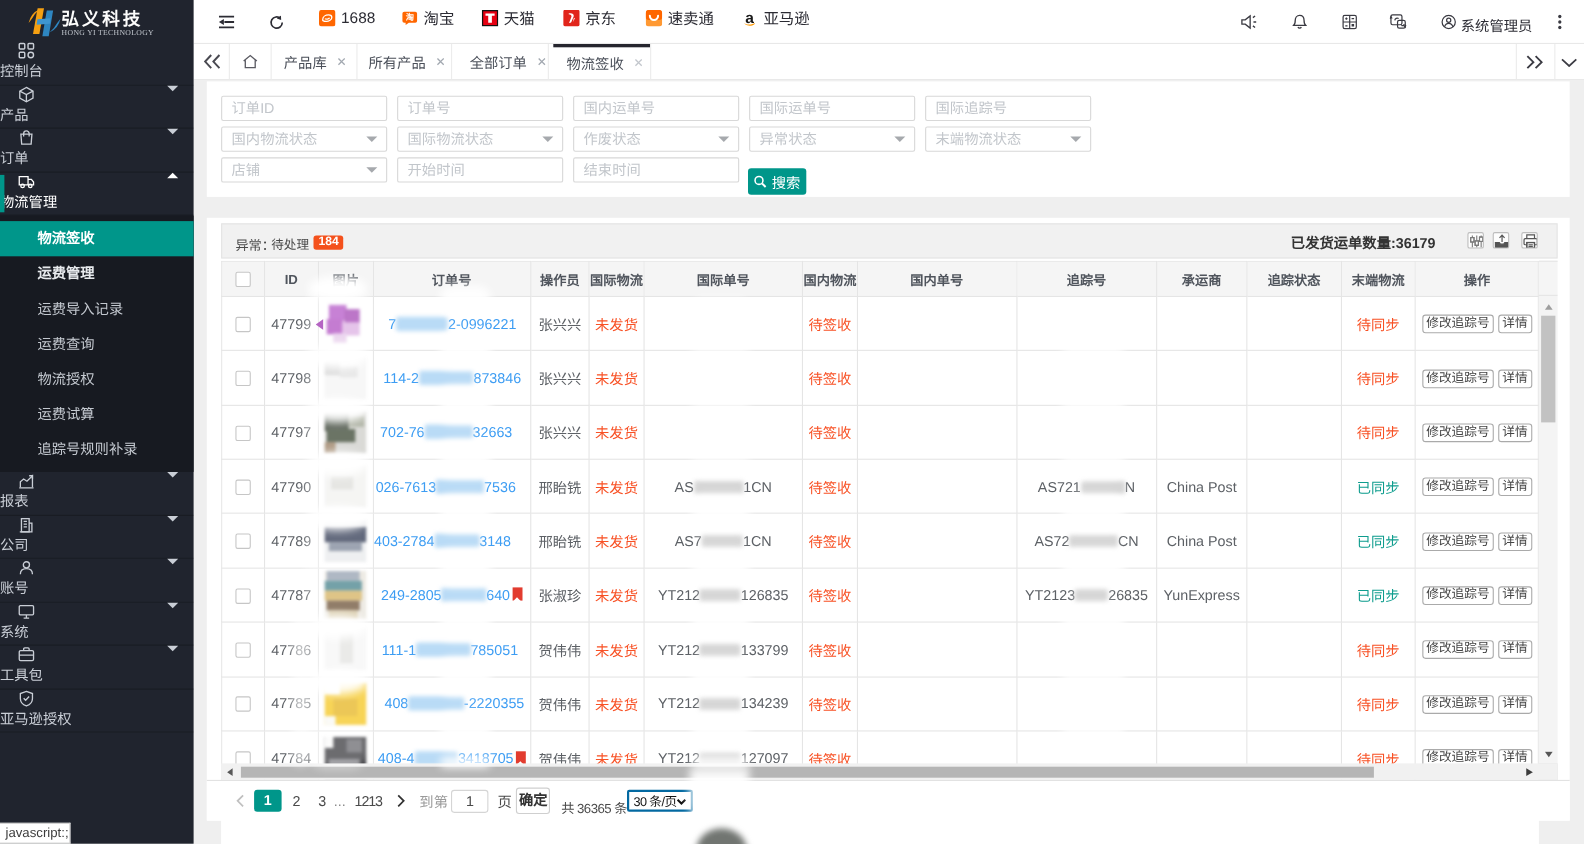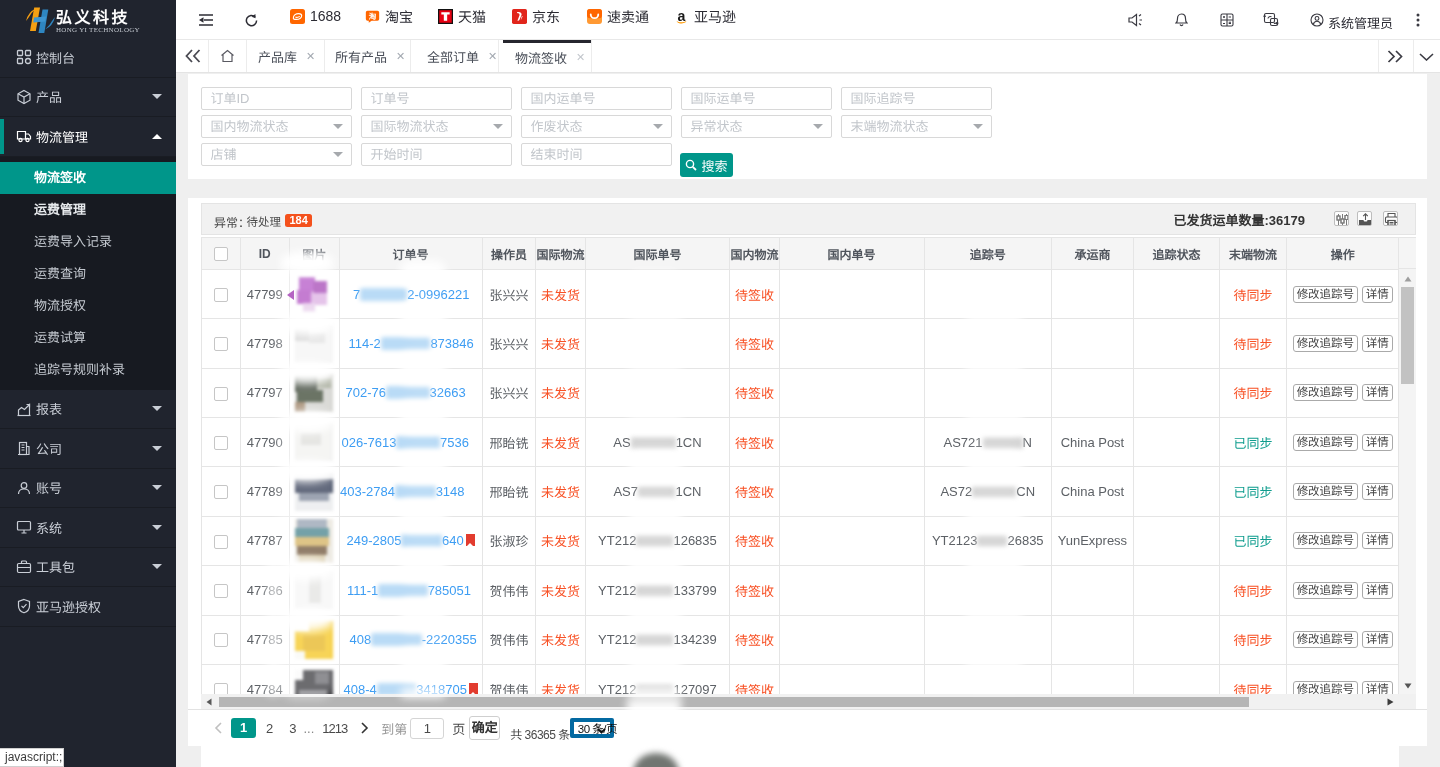--- a/index.html
+++ b/index.html
@@ -2,21 +2,21 @@
 <html lang="zh-CN"><head>
 <meta charset="UTF-8">
 <title>物流签收</title>
 <style>
 *{margin:0;padding:0;box-sizing:border-box;}
 html,body{width:1440px;height:767px;overflow:hidden;font-family:"Liberation Sans",sans-serif;background:#efefef;}
 .abs{position:absolute;}
 
 #sidebar{position:absolute;left:0;top:0;width:176px;height:767px;background:#20242e;z-index:30;}
 #logo{position:absolute;left:0;top:0;width:176px;height:38px;}
-.menu-item{position:relative;height:39.5px;display:flex;align-items:center;color:#c9ced6;font-size:13px;border-bottom:1px solid rgba(0,0,0,0.22);}
+.menu-item{position:relative;height:39.5px;display:flex;align-items:flex-start;color:#c9ced6;font-size:13px;border-bottom:1px solid rgba(0,0,0,0.22);flex-direction:column;}
 .menu-item .mi-ico{width:16px;height:16px;margin-left:16px;margin-right:4px;}
 .menu-item .mi-txt{margin-left:0px;}
 .menu-item .caret{position:absolute;right:14px;width:0;height:0;border-left:5px solid transparent;border-right:5px solid transparent;border-top:5px solid #c9ced6;}
 .menu-item.open .caret{border-top:none;border-bottom:5px solid #fff;}
 .menu-item.active{color:#fff;}
 .menu-item.active::before{content:"";position:absolute;left:0;top:2px;bottom:2px;width:4px;background:#00968a;}
 #submenu{background:#171a21;padding:5px 0 4px 0;}
 .sub-item{height:32px;line-height:32px;padding-left:34px;color:#c3c8cf;font-size:13px;}
 .sub-item.first{color:#fff;font-weight:bold;background:#00968a;}
 .sub-item.b{color:#e6e9ec;font-weight:bold;}
@@ -62,21 +62,21 @@
 
 #vscroll{position:absolute;left:1398.5px;top:269px;width:17.5px;height:425px;background:#f4f4f4;}#hdrext{position:absolute;left:1398.5px;top:237px;width:17.5px;height:32px;background:#f5f5f5;border-bottom:1px solid #e5e5e5;border-top:1px solid #e5e5e5;}
 #vthumb{position:absolute;left:1401px;top:287px;width:13px;height:97px;background:#c2c2c2;}
 #hscroll{position:absolute;left:201px;top:694px;width:1215px;height:15px;background:#f1f1f1;}#hcorner{position:absolute;left:1398.5px;top:694px;width:17.5px;height:15px;background:#dcdcdc;}
 #hthumb{position:absolute;left:219px;top:696.5px;width:1030px;height:10px;background:#b5b5b5;}
 
 #pager{position:absolute;left:188px;top:709px;width:1239px;height:37px;background:#fff;border-top:1px solid #e2e2e2;display:flex;align-items:center;font-size:13px;color:#4a4a4a;}
 .pg-active{width:25px;height:20px;background:#00968a;color:#fff;border-radius:3px;text-align:center;line-height:20px;font-weight:bold;}
 #jumpinput{width:34px;height:21px;border:1px solid #d5d5d5;border-radius:3px;text-align:center;line-height:19px;}
 #okbtn{width:31px;height:24px;border:1px solid #cfcfcf;border-radius:3px;text-align:center;line-height:22px;font-weight:bold;color:#333;}
-#psel{width:44px;height:20px;border:4px solid #0369a1;border-radius:2px;font-size:11.5px;color:#111;display:flex;align-items:center;padding-left:4px;position:relative;white-space:nowrap;letter-spacing:-0.5px;}
+#psel{width:60px;height:20px;border:2px solid #0369a1;border-radius:2px;font-size:11.5px;color:#111;display:flex;align-items:center;padding-left:4px;position:relative;white-space:nowrap;letter-spacing:-0.5px;}
 
 .blurband{position:absolute;background:rgba(255,255,255,0.62);filter:blur(4px);border-radius:20px;z-index:5;}
 #jstip{position:absolute;left:0;top:748px;width:64px;height:19px;background:#fff;border:1px solid #cfcfcf;border-left:none;font-size:12px;color:#3c3c3c;line-height:17px;padding-left:5px;z-index:40;}
 #darkball{position:absolute;left:633px;top:753px;width:46px;height:40px;border-radius:50%;background:#717571;filter:blur(3px);z-index:6;}
 </style>
 </head>
 <body>
 
 <div id="sidebar">
   <div id="logo">
@@ -103,20 +103,30 @@
         <span class="mi-txt">控制台</span>
       </div>
     <div class="menu-item" id="mi-prod">
         <span class="mi-ico"><svg viewBox="0 0 16 16" width="16" height="16">
             <g fill="none" stroke="#c9ced6" stroke-width="1.2">
               <path d="M8 1.5 L14 4.8 V11.2 L8 14.5 L2 11.2 V4.8 Z"></path>
               <path d="M2 4.8 L8 8 L14 4.8 M8 8 V14.5"></path>
             </g>
           </svg></span>
         <span class="mi-txt">产品</span>
+        <span class="caret"></span>
+      </div>
+    <div class="menu-item" id="mi-order">
+        <span class="mi-ico"><svg viewBox="0 0 16 16" width="16" height="16">
+            <g fill="none" stroke="#c9ced6" stroke-width="1.2">
+              <path d="M3 5 H13 L12.3 14 H3.7 Z"></path>
+              <path d="M5.5 7 V4.5 a2.5 2.5 0 0 1 5 0 V7"></path>
+            </g>
+          </svg></span>
+        <span class="mi-txt">订单</span>
         <span class="caret"></span>
       </div>
     <div class="menu-item active open" id="mi-log">
         <span class="mi-ico"><svg viewBox="0 0 16 16" width="16" height="16">
             <g fill="none" stroke="#ffffff" stroke-width="1.2">
               <path d="M1.5 3.5 H9.5 V11 H1.5 Z"></path>
               <path d="M9.5 6 H12.5 L14.5 8.5 V11 H9.5"></path>
               <circle cx="4.5" cy="12" r="1.6"></circle>
               <circle cx="11.5" cy="12" r="1.6"></circle>
             </g>

